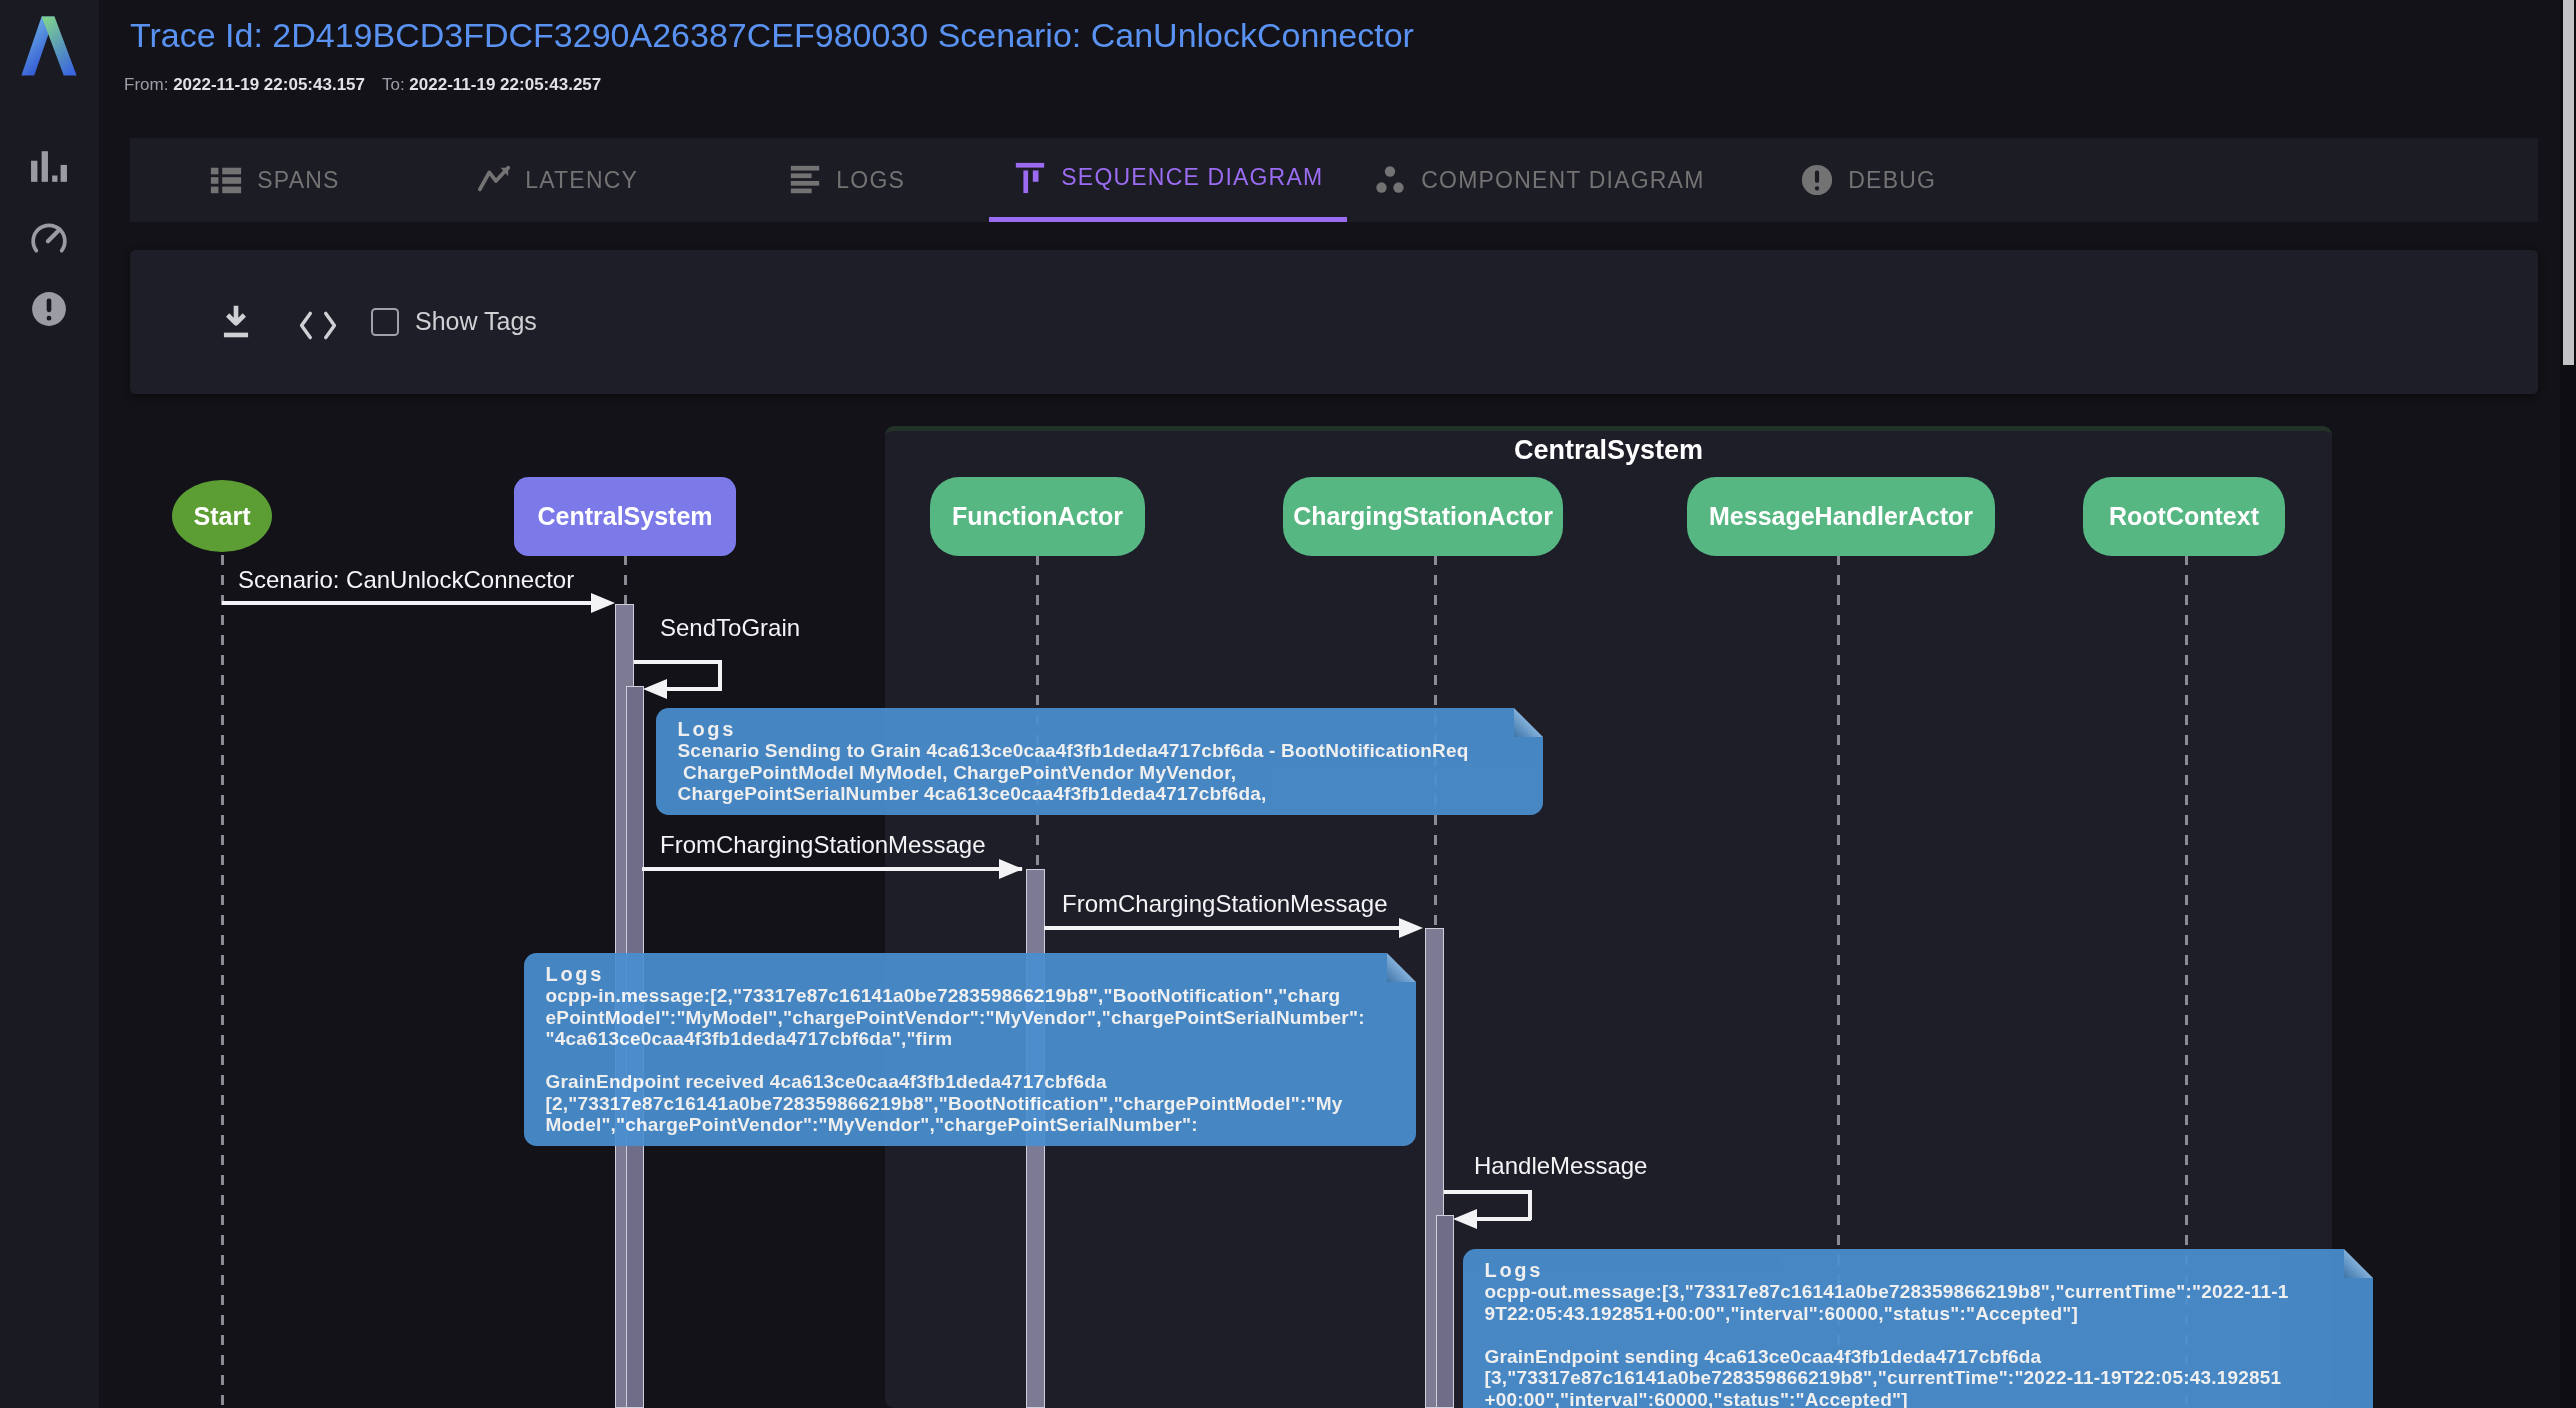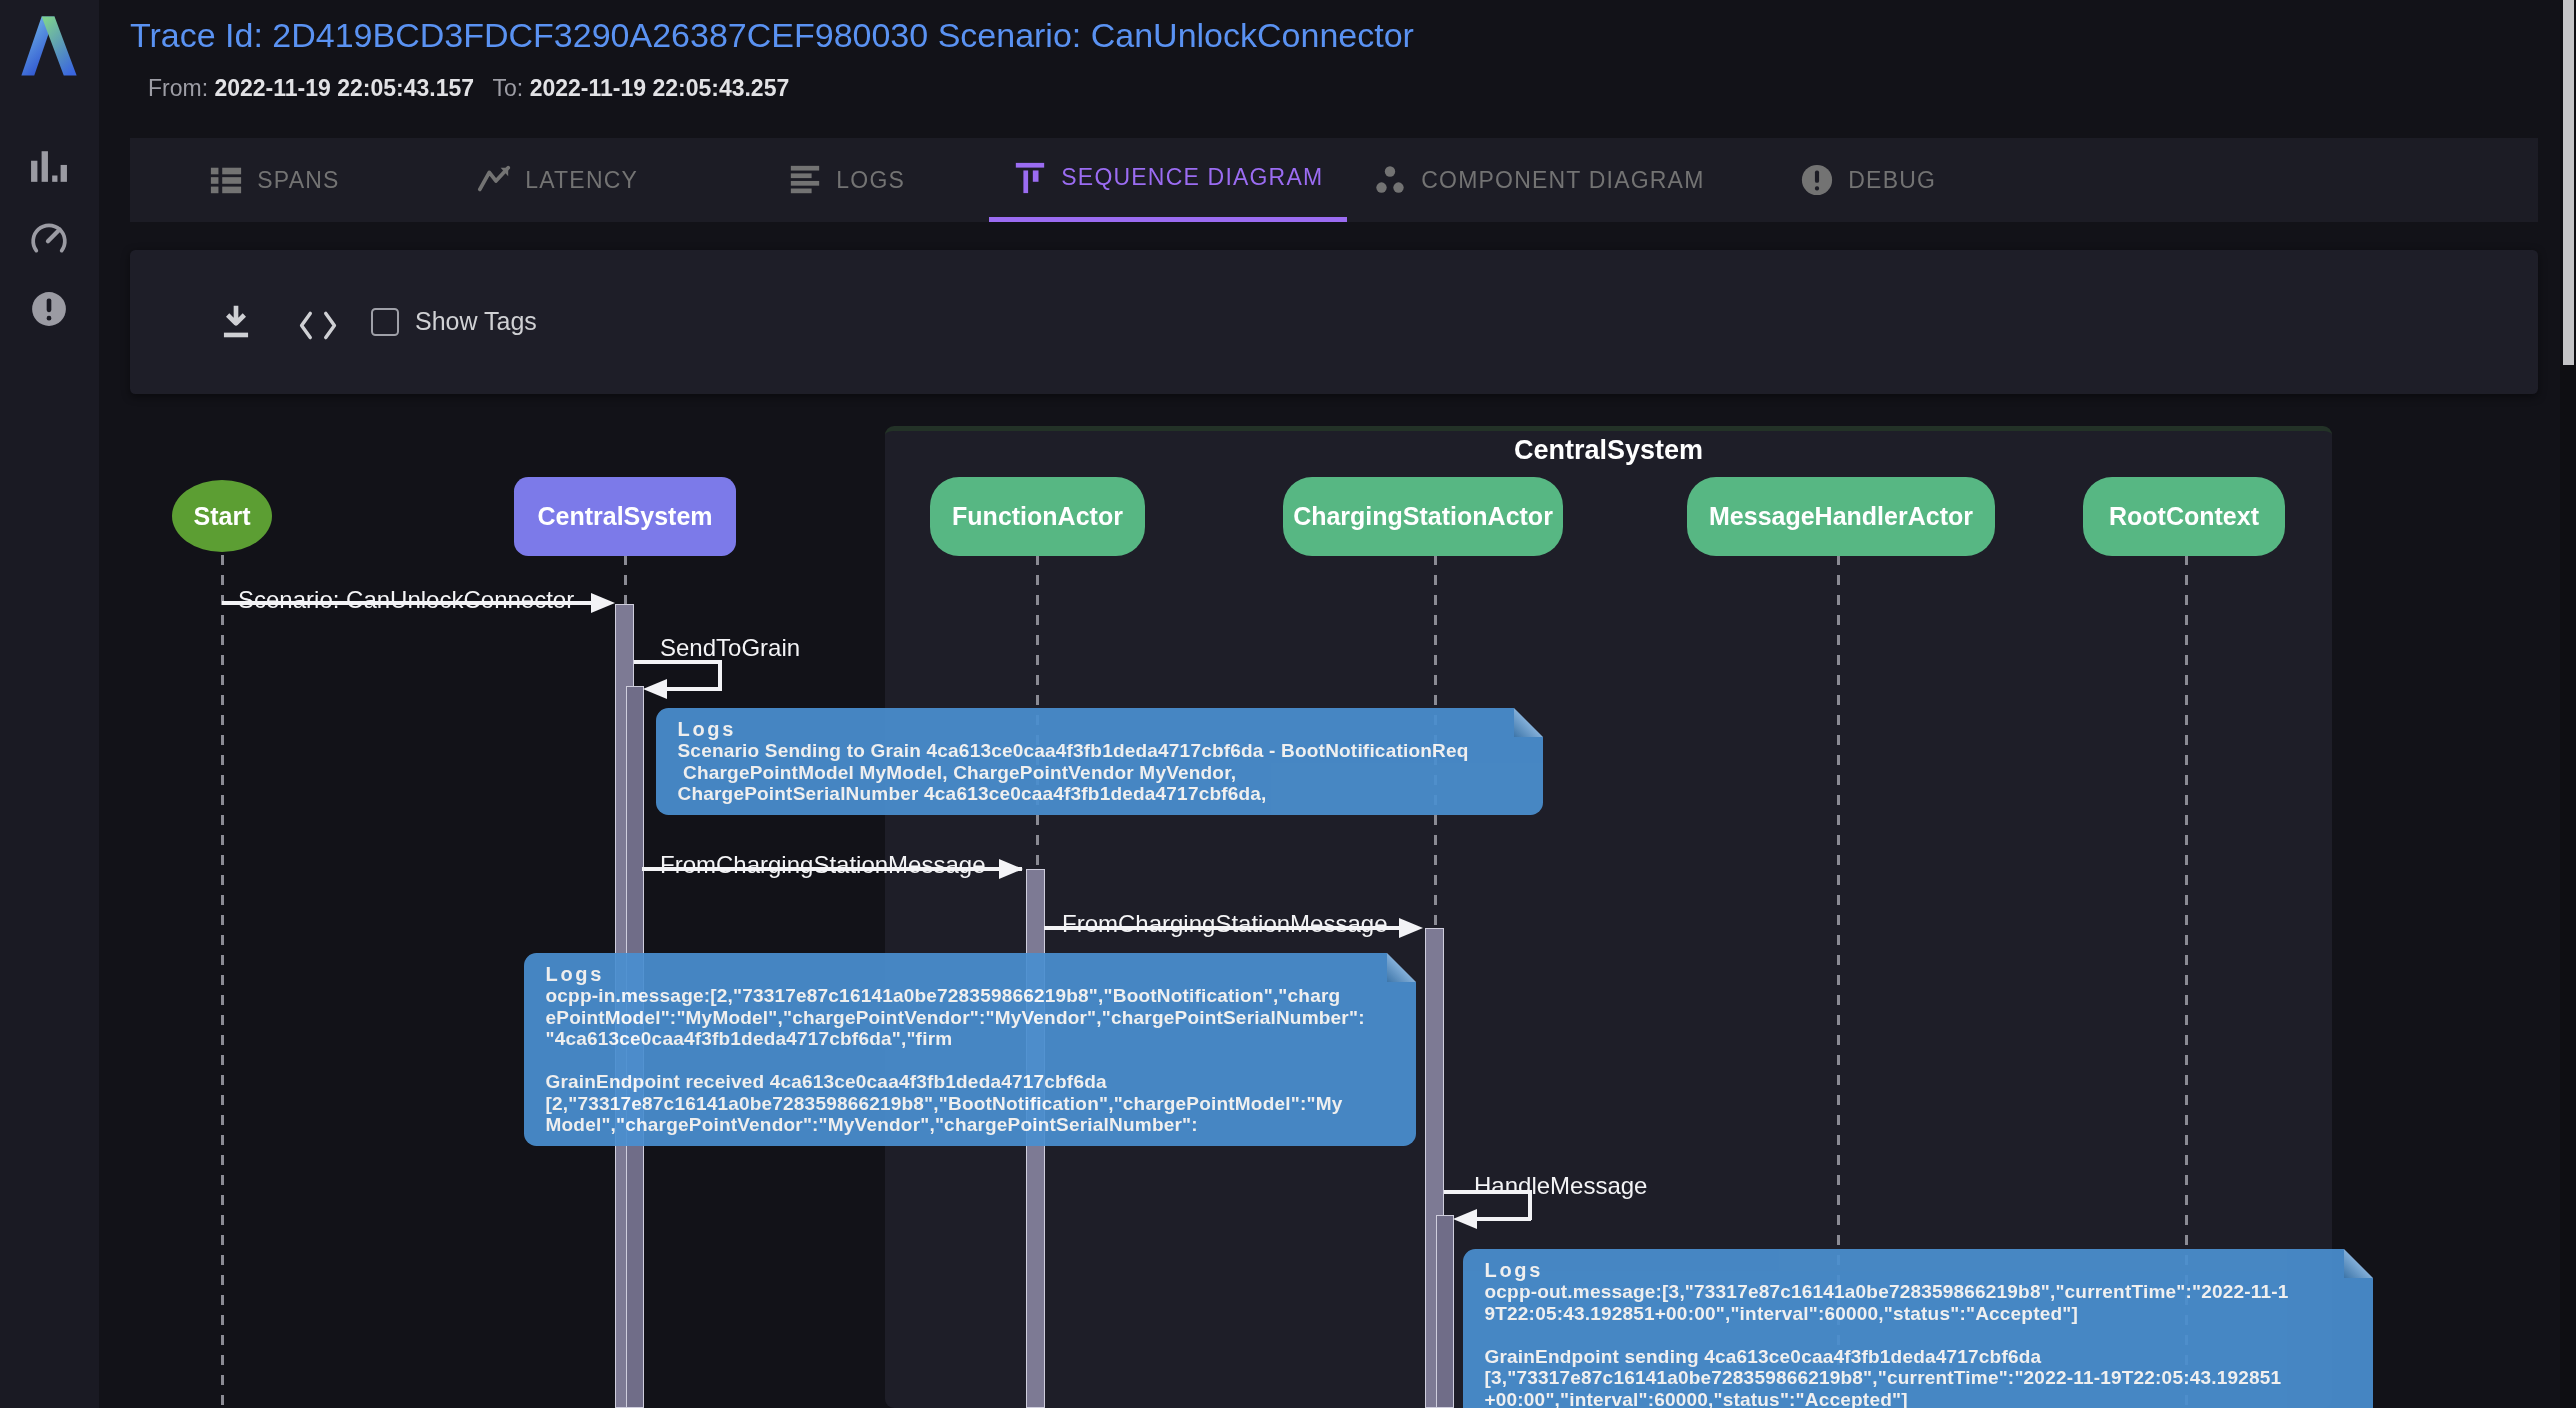--- a/index.html
+++ b/index.html
@@ -4,21 +4,21 @@
 <style>
   html,body{margin:0;padding:0;background:#0c0c10;}
   *{box-sizing:border-box;}
   .page{position:relative;width:2576px;height:1408px;background:#121218;overflow:hidden;
         font-family:"Liberation Sans","DejaVu Sans",sans-serif;color:#d8d9da;}
   
   .sidebar{position:absolute;left:0;top:0;width:99px;height:1408px;background:#1a1a23;}
   .side-icon{position:absolute;left:30px;width:38px;height:38px;color:#9b9ba3;cursor:pointer;}
   
   .trace-title{position:absolute;left:130px;top:16px;font-size:34px;font-weight:500;color:var(--title-blue);}
-  .trace-range{position:absolute;left:148px;top:75px;font-size:23px;color:#9d9da5;}
+  .trace-range{position:absolute;left:124px;top:75px;font-size:17px;color:#9d9da5;}
   .trace-range b{color:#e2e2e5;font-weight:700;margin-right:12.5px;}
   
   .tabsbar{position:absolute;left:130px;top:138px;width:2408px;height:84px;background:#1c1c25;}
   .tab{position:absolute;top:0;height:100%;display:flex;align-items:center;gap:14.3px;
        font-size:23px;font-weight:500;letter-spacing:1.2px;color:#737373;cursor:pointer;}
   .tab svg{width:34px;height:34px;flex:none;}
   .tab.active{color:var(--accent);border-bottom:5.4px solid var(--accent);padding:0 24px;}
   
   .toolbar{position:absolute;left:130px;top:250px;width:2408px;height:144px;background:#1e1e28;
            border-radius:5.4px;box-shadow:0 2.7px 9px rgba(0,0,0,.45);}
@@ -33,21 +33,21 @@
                font-size:27px;font-weight:700;color:#fff;}
   .lifeline{position:absolute;width:2.7px;top:555px;height:853px;
             background:repeating-linear-gradient(to bottom,#8b8b94 0 10px,transparent 10px 20px);}
   .actor{position:absolute;display:flex;align-items:center;justify-content:center;
          font-size:25px;font-weight:700;color:#fff;top:477px;height:79px;border-radius:29px;
          background:var(--actor-green);}
   .actor.start{top:480px;height:72px;border-radius:50%;background:var(--start-green);justify-content:center;}
   .actor.system{border-radius:14.3px;background:var(--system-purple);}
   .bar{position:absolute;width:19px;background:var(--bar-fill);border:1.8px solid #cfcedd;}
   .bar.nested{width:18px;background:var(--bar-nested);}
-  .msg-label{position:absolute;font-size:24px;font-weight:500;color:#f4f4f6;white-space:nowrap;margin-top:20px;}
+  .msg-label{position:absolute;font-size:24px;font-weight:500;color:#f4f4f6;white-space:nowrap;}
   .mline{position:absolute;height:3.6px;background:var(--line-color);}
   .vline{position:absolute;width:3.6px;background:var(--line-color);}
   .head-r{position:absolute;width:0;height:0;border-top:10px solid transparent;
           border-bottom:10px solid transparent;border-left:24px solid var(--line-color);}
   .head-l{position:absolute;width:0;height:0;border-top:10px solid transparent;
           border-bottom:10px solid transparent;border-right:24px solid var(--line-color);}
   
   .note{position:absolute;background:var(--note-blue);opacity:.93;border-radius:12.5px;
         padding:10.7px 21.5px;color:#fff;
         clip-path:polygon(0 0,calc(100% - 29px) 0,100% 29px,100% 100%,0 100%);}

